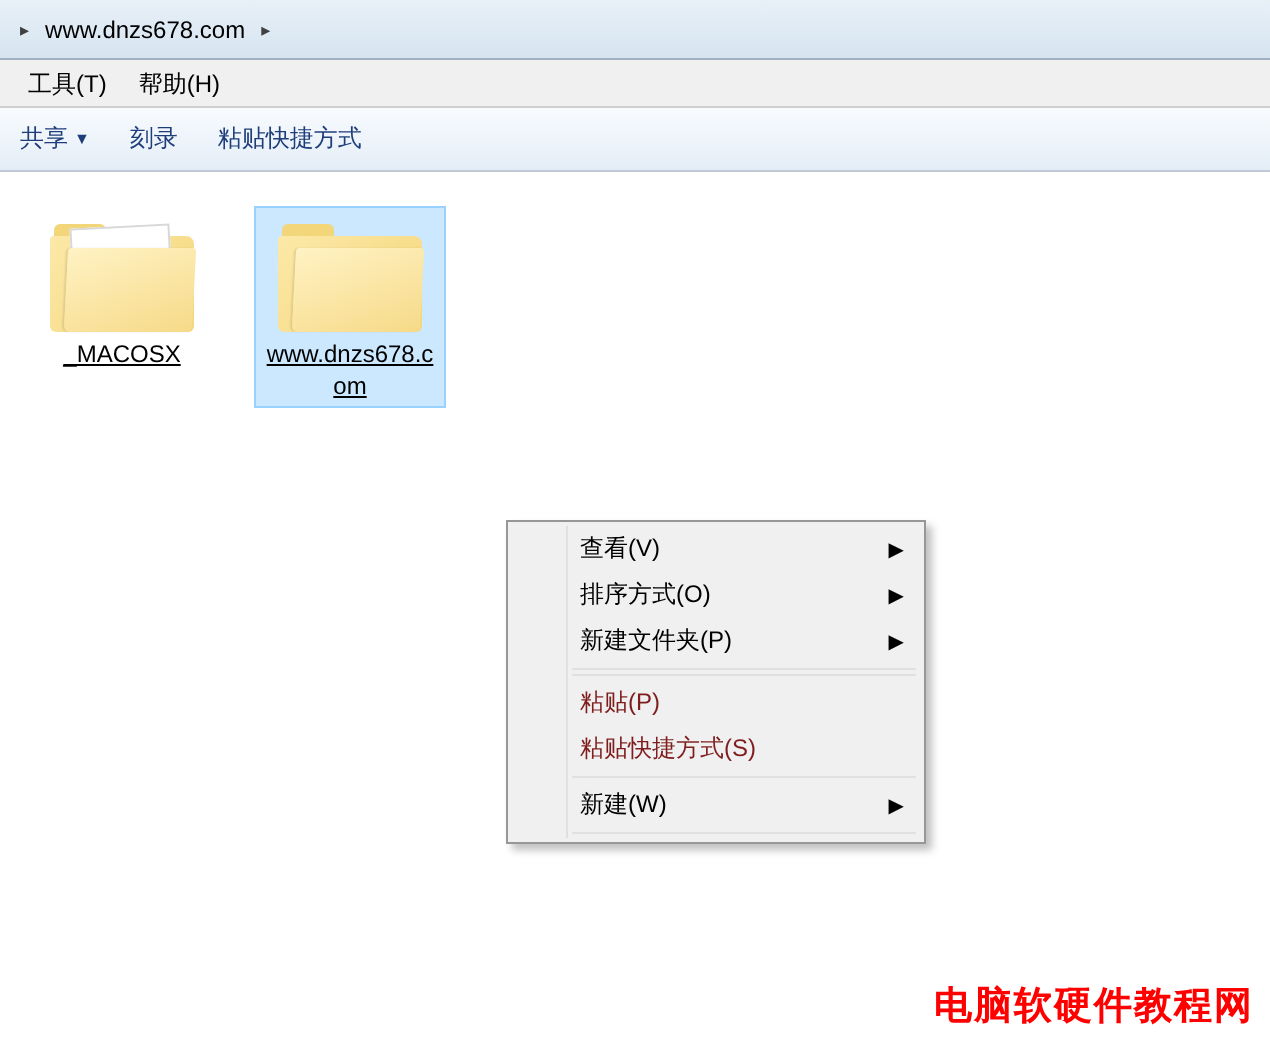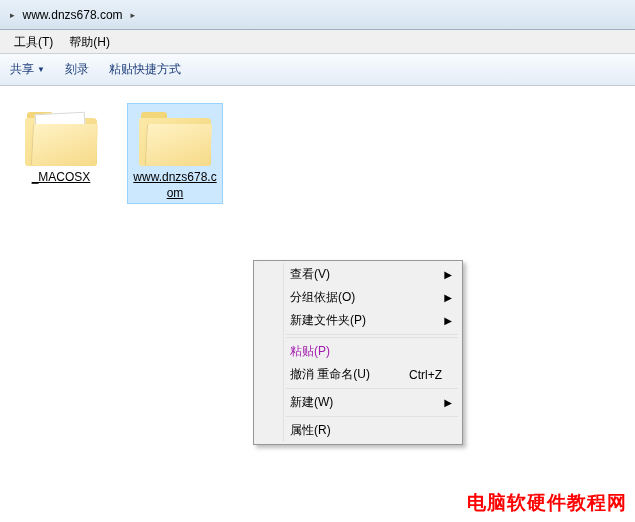--- a/index.html
+++ b/index.html
@@ -27,21 +27,21 @@
     .folder-back { position: absolute; bottom: 0; width: 72px; height: 48px; background: linear-gradient(135deg, #fce9a8, #f4d67a); border-radius: 2px 4px 3px 3px; }
     .folder-tab { position: absolute; top: 6px; left: 2px; width: 26px; height: 10px; background: #f4d67a; border-radius: 3px 3px 0 0; }
     .folder-front { position: absolute; bottom: 0; right: 0; width: 64px; height: 42px; background: linear-gradient(160deg, #fff2c4, #f6da88); border-radius: 2px 2px 3px 3px; transform: skewX(-3deg); box-shadow: -1px 0 1px rgba(0,0,0,0.1); }
     .folder-doc { position: absolute; bottom: 3px; left: 11px; width: 50px; height: 50px; background: #fff; border: 1px solid #d8d8d8; transform: rotate(-3deg); }
     .ie-circle { position: absolute; top: 50%; left: 50%; transform: translate(-50%,-50%); width: 32px; height: 32px; border: 4px solid #7cc242; border-radius: 50%; }
     .ie-circle::after { content: ''; position: absolute; top: 40%; left: -6px; width: 44px; height: 4px; background: #f7b500; transform: rotate(-15deg); border-radius: 2px; }
     
     .context-menu { position: absolute; left: 253px; top: 260px; width: 210px; background: #f0f0f0; border: 1px solid #979797; box-shadow: 3px 3px 4px rgba(0,0,0,0.25); padding: 2px; font-size: 12px; }
     .cm-gutter { position: absolute; left: 2px; top: 2px; bottom: 2px; width: 28px; background: #f0f0f0; border-right: 1px solid #e0e0e0; }
     .cm-item { position: relative; height: 23px; display: flex; align-items: center; padding-left: 34px; padding-right: 18px; cursor: default; color: #000; }
-    .cm-item.disabled { color: #a21caf; }
+    .cm-item.disabled { color: #7f1d1d; }
     .cm-sep { height: 1px; background: #e0e0e0; margin: 2px 2px 2px 30px; }
     .cm-arrow { position: absolute; right: 8px; font-size: 10px; color: #000; }
     .cm-shortcut { position: absolute; right: 18px; color: #000; }
     
     .watermark { position: absolute; right: 8px; bottom: 6px; font-size: 19px; font-weight: bold; color: #ff0000; font-family: "SimHei", sans-serif; letter-spacing: 1px; }
   </style>
 </head>
 <body>
 
 <div class="address-bar">
@@ -96,40 +96,36 @@
 
 </div>
 
 <div class="context-menu">
   <div class="cm-gutter"></div>
   <div class="cm-item">
     <span>查看(V)</span>
     <span class="cm-arrow">▶</span>
   </div>
   <div class="cm-item">
-    <span>分组依据(O)</span>
+    <span>排序方式(O)</span>
     <span class="cm-arrow">▶</span>
   </div>
   <div class="cm-item">
     <span>新建文件夹(P)</span>
     <span class="cm-arrow">▶</span>
   </div>
   <div class="cm-sep"></div>
   <div class="cm-sep"></div>
   <div class="cm-item disabled">
     <span>粘贴(P)</span>
   </div>
-  <div class="cm-item">
-    <span>撤消 重命名(U)</span>
-    <span class="cm-shortcut">Ctrl+Z</span>
+  <div class="cm-item disabled">
+    <span>粘贴快捷方式(S)</span>
   </div>
   <div class="cm-sep"></div>
   <div class="cm-item">
     <span>新建(W)</span>
     <span class="cm-arrow">▶</span>
   </div>
   <div class="cm-sep"></div>
-  <div class="cm-item">
-    <span>属性(R)</span>
-  </div>
 </div>
 
 <div class="watermark">电脑软硬件教程网</div>
 
 </body></html>

